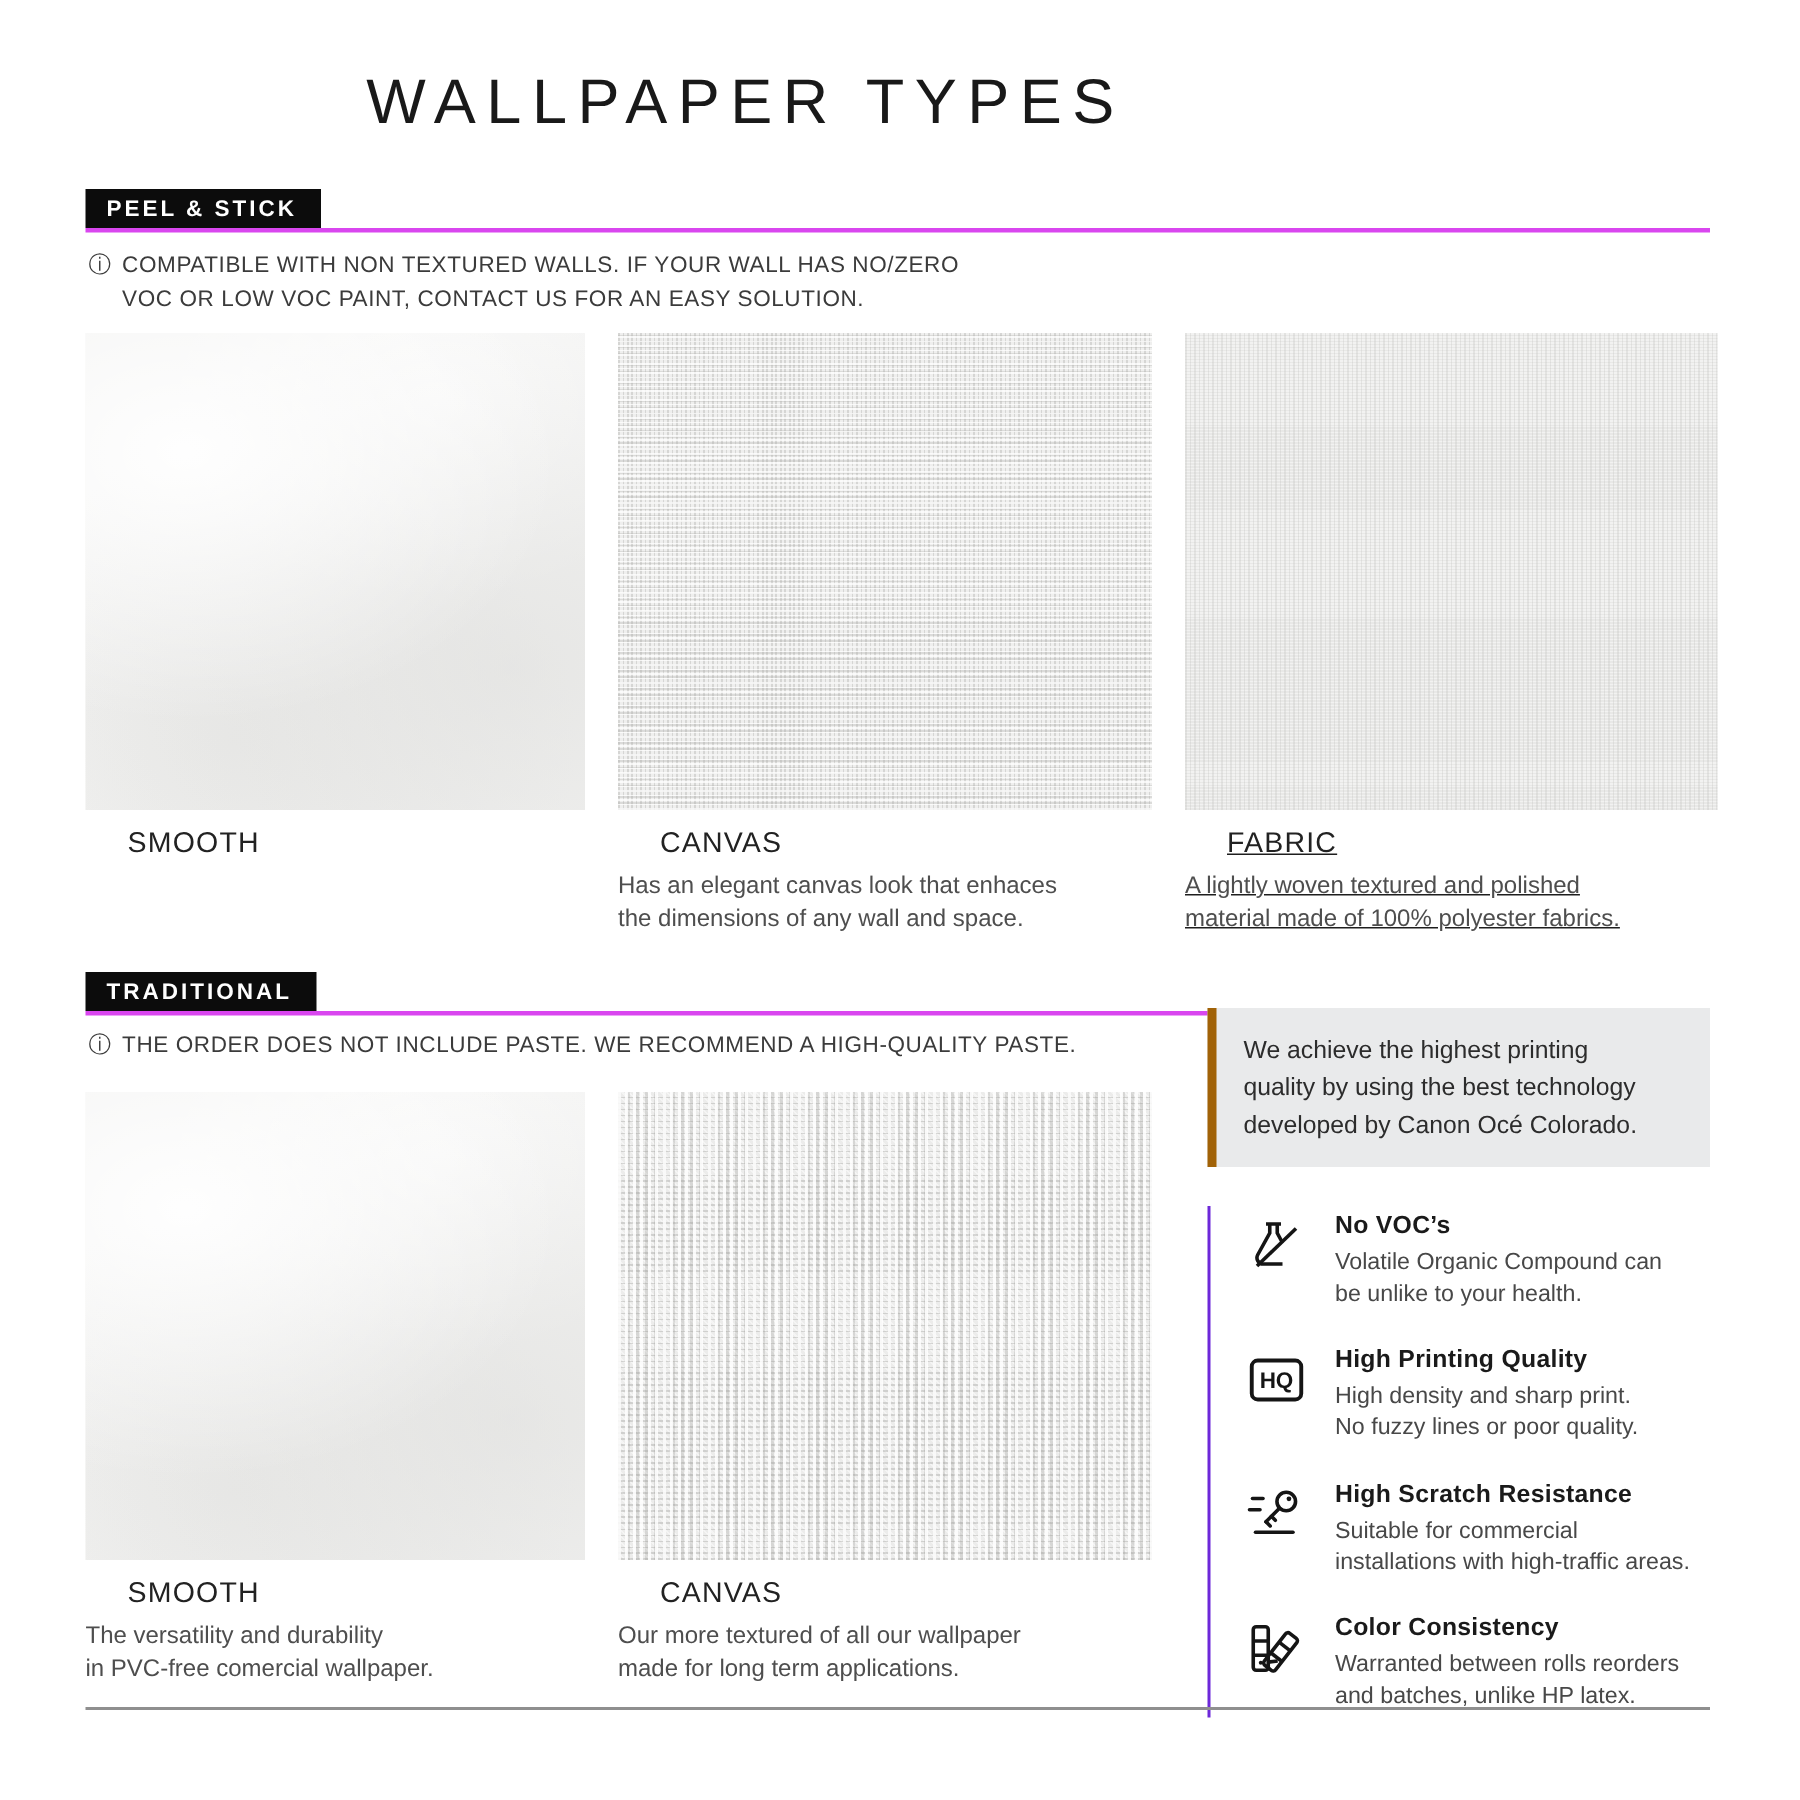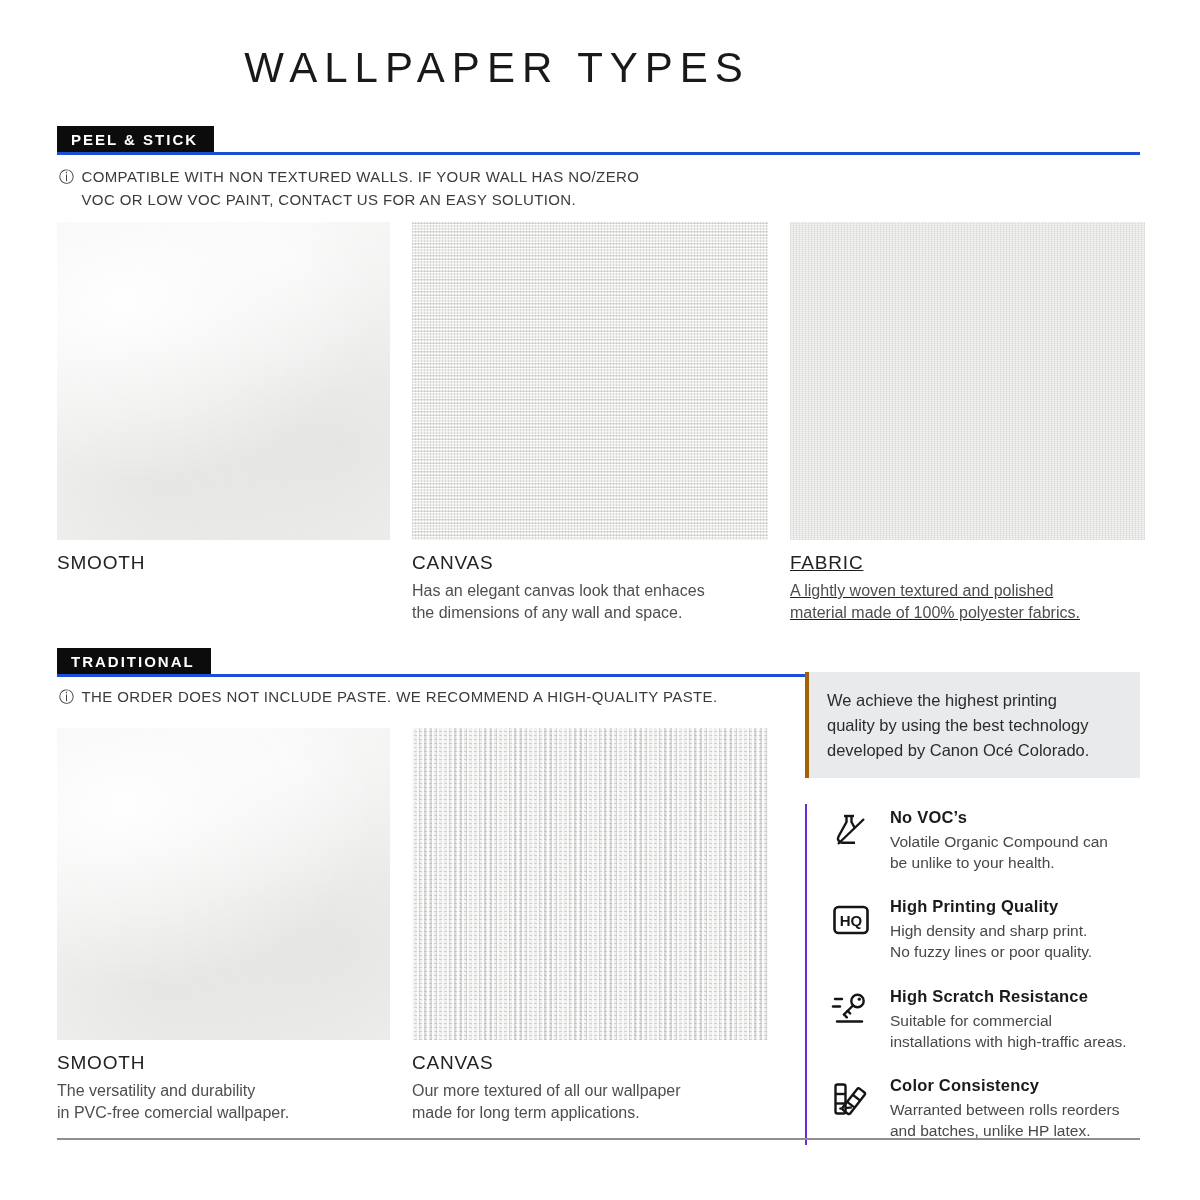--- a/index.html
+++ b/index.html
@@ -2,21 +2,21 @@
 <html><head>
 <meta charset="utf-8">
 <style>
   html,body{margin:0;padding:0;background:#ffffff;}
   body{width:1200px;height:1200px;font-family:"Liberation Sans",sans-serif;color:#1e1e1e;}
   .page{position:relative;width:1200px;height:1200px;overflow:hidden;background:#ffffff;}
 
   .title{position:absolute;top:44px;left:0;width:994px;text-align:center;
          font-size:42px;font-weight:400;letter-spacing:7px;color:#191919;}
 
-  .bar{position:absolute;left:57px;width:1083px;border-bottom:3px solid #1d4ed8;}
+  .bar{position:absolute;left:57px;width:1083px;border-bottom:3px solid #d946ef;}
   .bar-ps{top:126px;}
   .bar-trad{top:648px;}
   .badge{display:inline-block;background:#0c0c0c;color:#ffffff;font-size:15px;font-weight:700;
          letter-spacing:2px;padding:5px 16px 4px 14px;}
 
   .note{position:absolute;left:59px;display:flex;gap:7px;font-size:15px;letter-spacing:0.4px;
         color:#3b3b3b;}
   .note-ps{top:166px;}
   .note-trad{top:686px;}
   .note .i-glyph{font-size:15px;line-height:1.5;}
@@ -55,25 +55,25 @@
   }
   .tx-canvas-rough{
     background-color:#ececeb;
     background-image:
       repeating-linear-gradient(90deg, rgba(255,255,255,0.85) 0 2px, rgba(0,0,0,0) 2px 5px),
       repeating-linear-gradient(0deg, rgba(148,148,145,0.32) 0 1px, rgba(0,0,0,0) 1px 4px),
       repeating-linear-gradient(90deg, rgba(148,148,145,0.25) 0 2px, rgba(0,0,0,0) 2px 6px),
       repeating-linear-gradient(45deg, rgba(255,255,255,0.45) 0 1px, rgba(0,0,0,0) 1px 3px);
   }
 
-  .card .label{margin-top:12px;font-size:19px;letter-spacing:0.8px;font-weight:500;color:#222222;}
+  .card .label{margin-top:12px;font-size:19px;letter-spacing:0.8px;font-weight:500;color:#222222;margin-left:28px;}
   .card .desc{margin-top:6px;font-size:16px;color:#4e4e4e;line-height:1.38;white-space:pre-line;}
 
   .right{position:absolute;left:805px;top:672px;width:335px;}
-  .quote{background:#e9eaeb;border-left:4px solid #a16207;padding:16px 14px 16px 18px;
+  .quote{background:#e9eaeb;border-left:6px solid #a16207;padding:16px 14px 16px 18px;
          font-size:16.5px;line-height:1.5;color:#2c2c2c;white-space:pre-line;box-sizing:border-box;}
   .features{margin-top:26px;border-left:2px solid #6d28d9;padding:4px 0 4px 22px;
             display:flex;flex-direction:column;gap:24px;}
   .feature{display:flex;gap:15px;}
   .fi{flex:0 0 46px;width:46px;padding-top:1px;}
   .fi svg{display:block;}
   .ft-title{font-size:16.5px;font-weight:700;color:#1a1a1a;letter-spacing:0.2px;}
   .ft-desc{margin-top:4px;font-size:15.5px;color:#484848;line-height:1.36;white-space:pre-line;}
 
   .hr-bottom{position:absolute;left:57px;top:1138px;width:1083px;height:2px;background:#8f8f8f;}

